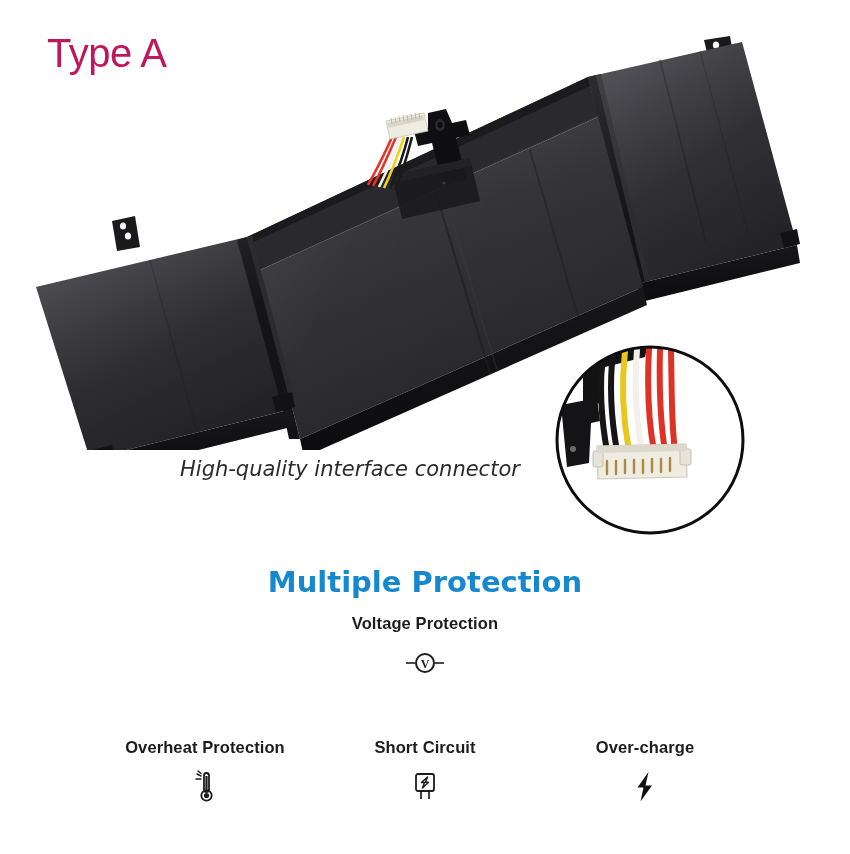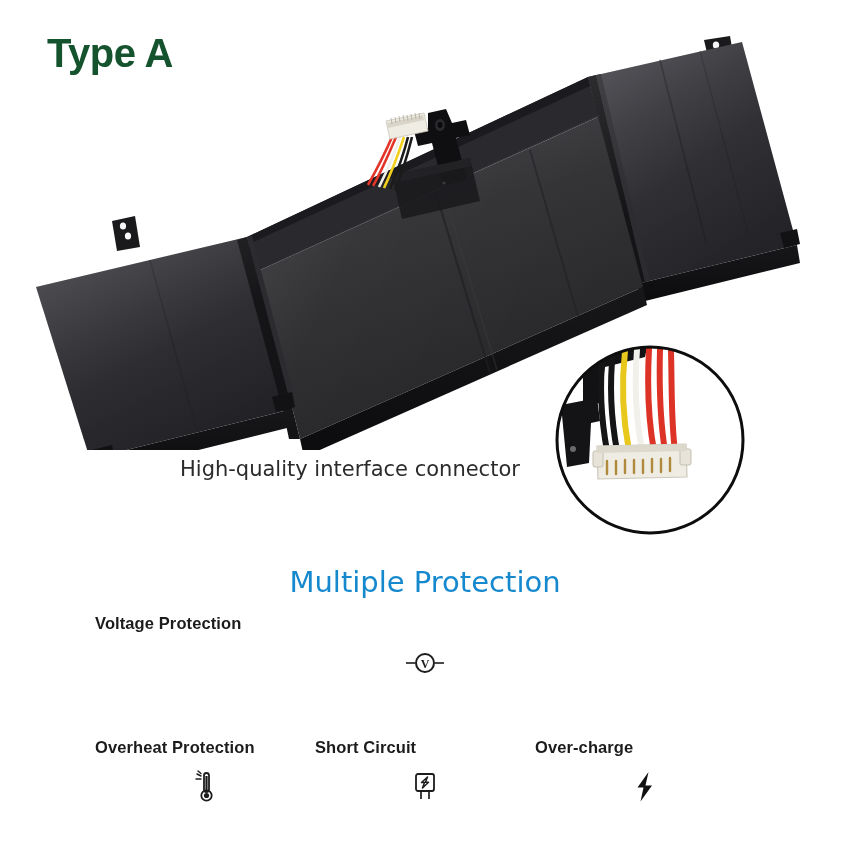--- a/index.html
+++ b/index.html
@@ -19,23 +19,23 @@
     background: #ffffff;
     overflow: hidden;
   }
 
   
   #type-heading {
     position: absolute;
     left: 47px;
     top: 33px;
     font-size: 40px;
-    font-weight: bold;
+    font-weight: normal;
     letter-spacing: -0.5px;
-    color: #14532d;
+    color: #be185d;
     line-height: 1;
     white-space: nowrap;
   }
 
   
   #battery-photo {
     position: absolute;
     left: 0px;
     top: 25px;
     width: 850px;
@@ -47,20 +47,21 @@
   #connector-caption {
     position: absolute;
     left: 180px;
     top: 455px;
     width: 370px;
     font-size: 21px;
     color: #2b2b2b;
     line-height: 1.38;
     text-align: left;
     font-family: "DejaVu Sans", sans-serif;
+    font-style: italic;
   }
   #connector-caption .cap-line { display: block; white-space: nowrap; }
 
   
   #connector-inset {
     position: absolute;
     left: 553px;
     top: 343px;
     width: 194px;
     height: 194px;
@@ -68,21 +69,21 @@
   #connector-inset svg { display: block; }
 
   
   #protection-heading {
     position: absolute;
     left: 0;
     top: 565px;
     width: 850px;
     text-align: center;
     font-size: 29px;
-    font-weight: normal;
+    font-weight: bold;
     color: #1689ce;
     letter-spacing: 0px;
     font-family: "DejaVu Sans", sans-serif;
   }
 
   
   #protection-grid {
     position: absolute;
     left: 95px;
     top: 614px;
@@ -91,20 +92,21 @@
   .prot-row {
     display: flex;
     width: 100%;
   }
   .prot-row.row-1 { height: 76px; }
   .prot-row.row-2 { height: 76px; margin-top: 48px; }
   .prot-cell {
     flex: 1 1 0;
     display: flex;
     flex-direction: column;
+    align-items: center;
   }
   .prot-label {
     font-size: 16.5px;
     font-weight: bold;
     color: #1c1c1c;
     letter-spacing: 0.1px;
     white-space: nowrap;
     font-family: "Liberation Sans", sans-serif;
   }
   .prot-icon {

